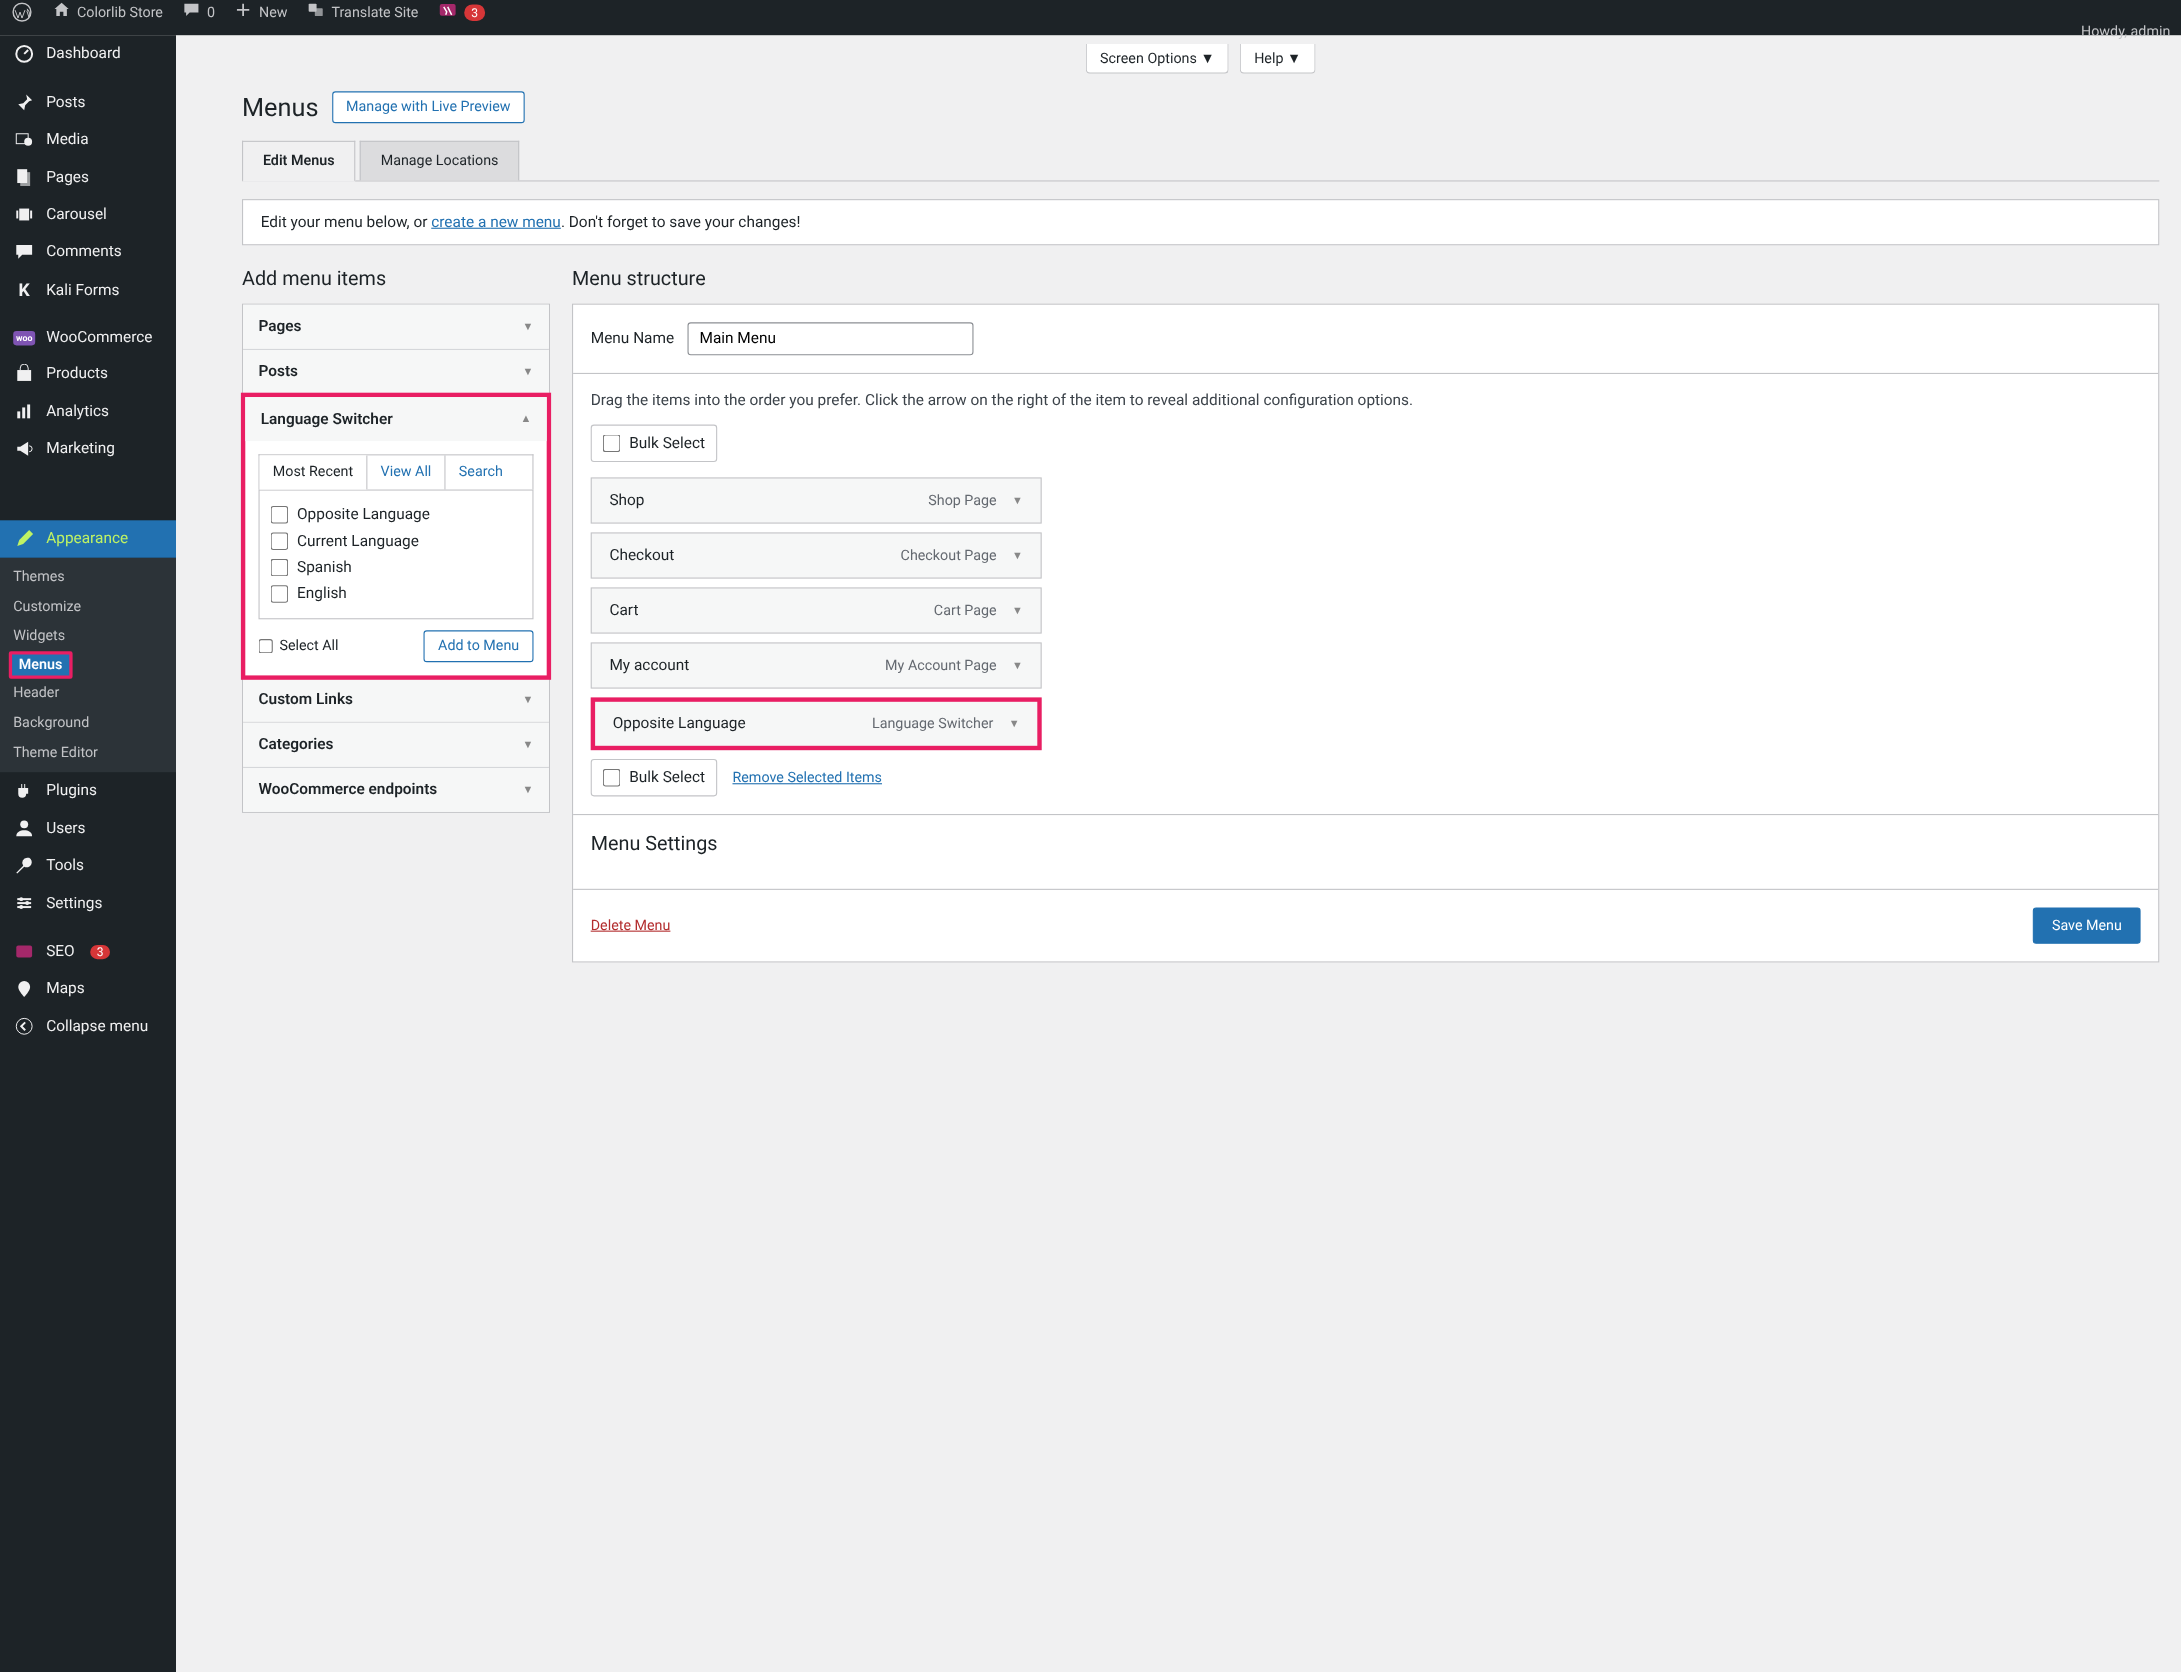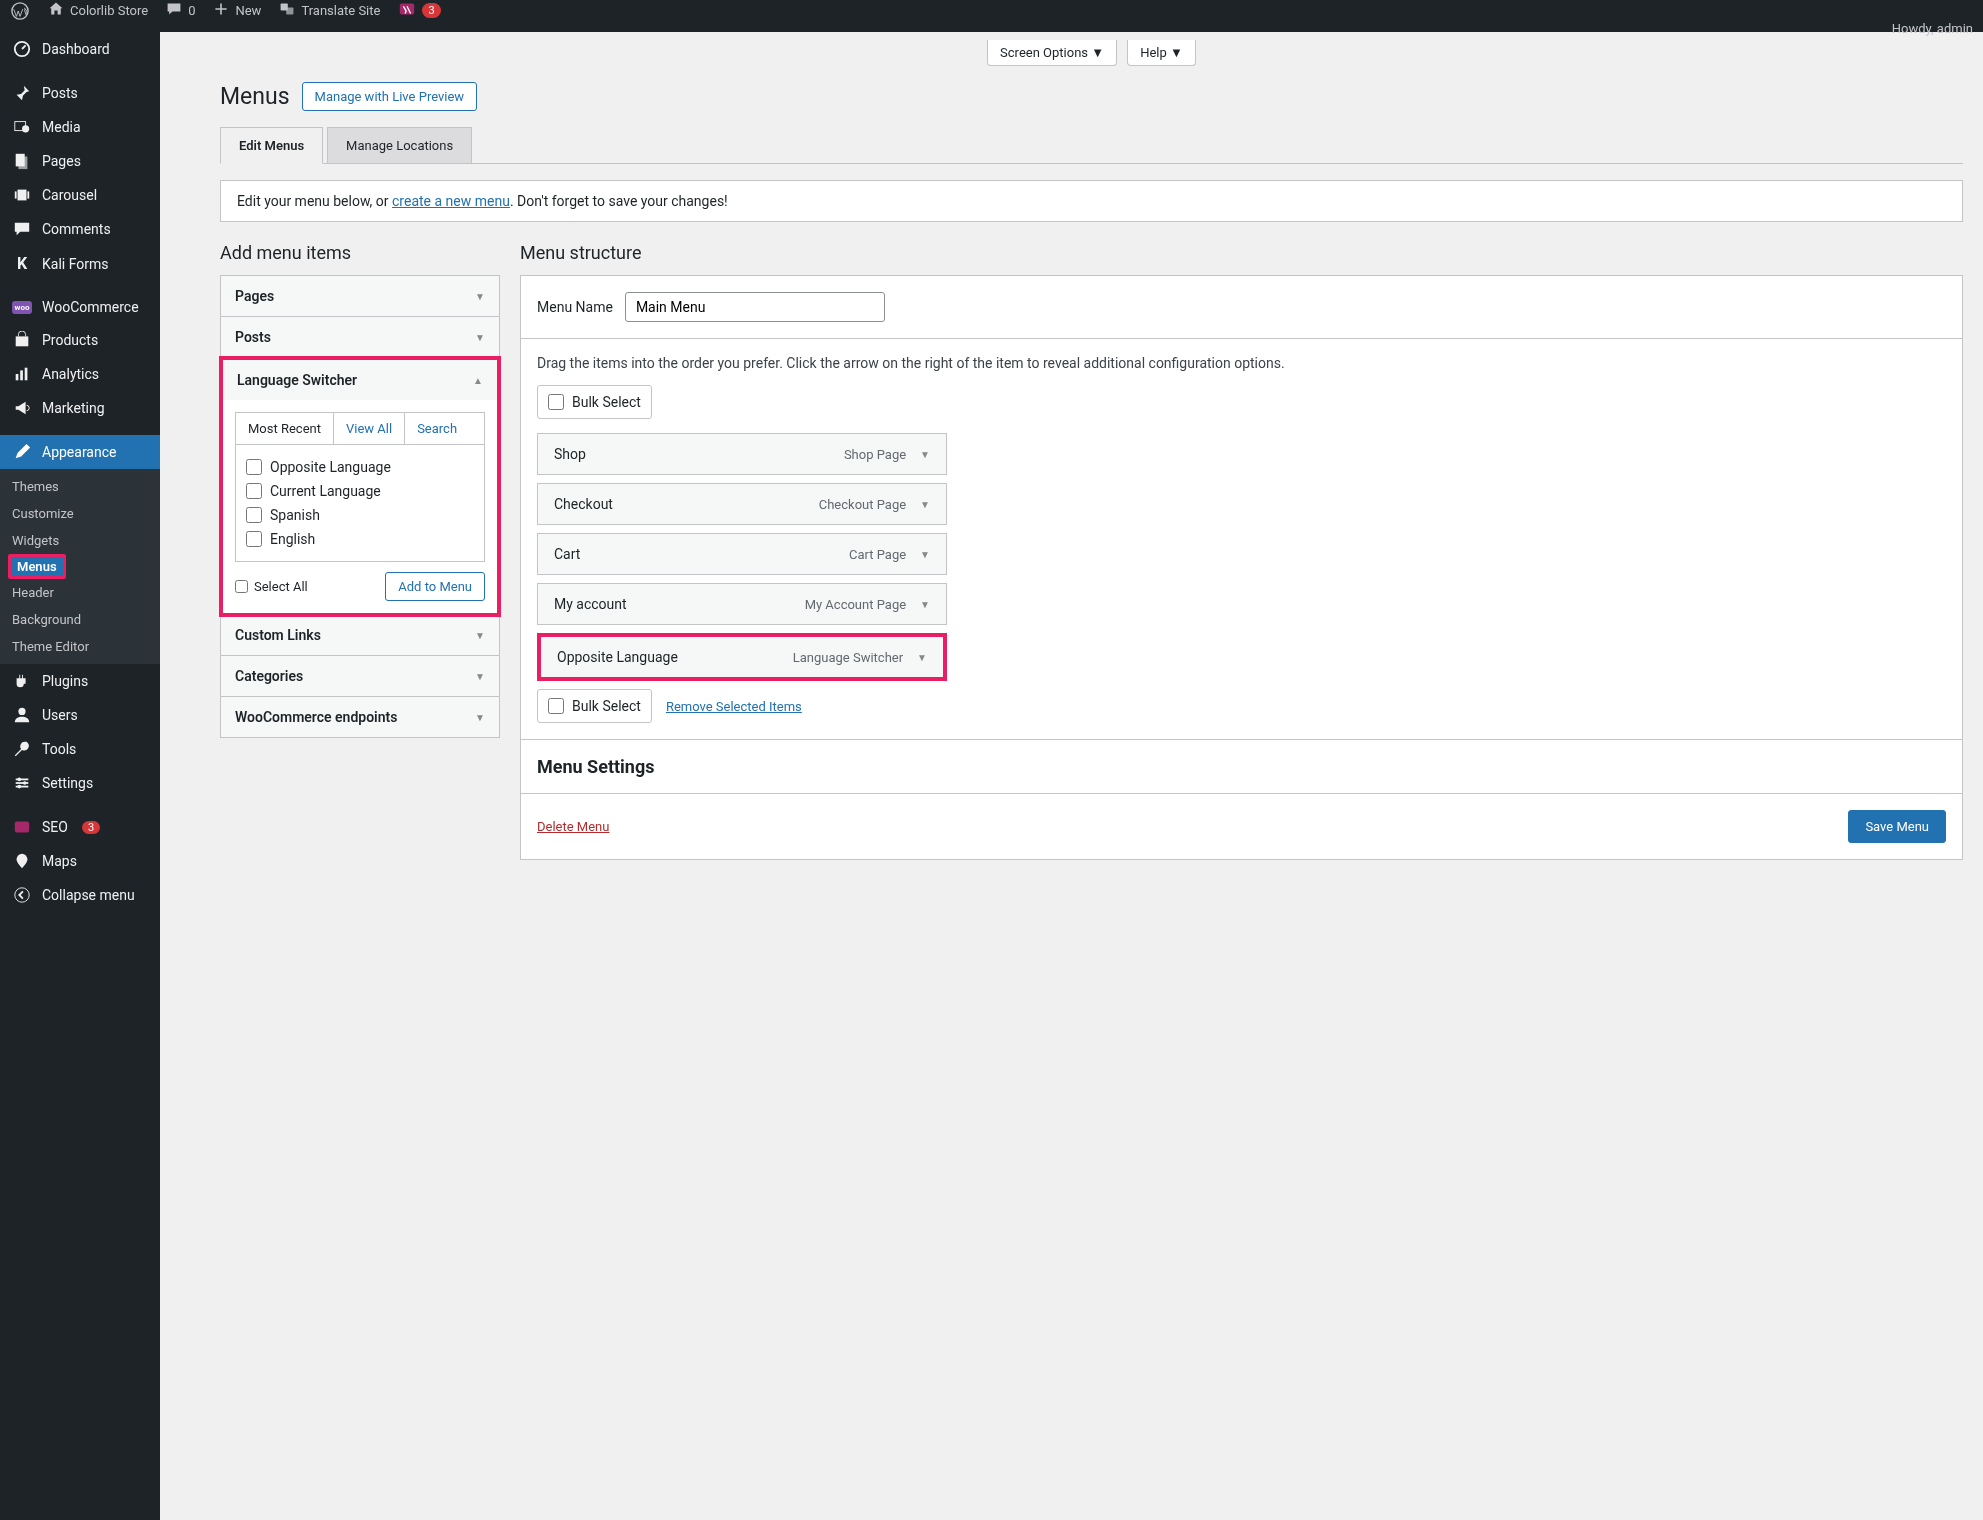--- a/index.html
+++ b/index.html
@@ -12,21 +12,21 @@
     .topbar-right { margin-left: auto; }
     .wp-logo { width: 20px; height: 20px; display: inline-flex; align-items: center; justify-content: center; }
     .topbar-badge { background: #d63638; color: #fff; border-radius: 10px; padding: 1px 6px; font-size: 11px; }
     
     
     .main-layout { display: flex; gap: 40px; }
     
     
     .sidebar { background: #1d2327; color: #c3c4c7; width: 160px; min-height: calc(100vh - 32px); font-size: 14px; }
     .sidebar-item { display: flex; align-items: center; gap: 10px; padding: 8px 12px; cursor: pointer; color: #f0f0f1; }
-    .sidebar-item.active { background: #2271b1; color: #ffffff; position: relative; }
+    .sidebar-item.active { background: #2271b1; color: #bef264; position: relative; margin-top: 38px; }
     .sidebar-item.active::after { content: ''; position: absolute; right: -8px; top: 50%; transform: translateY(-50%); border: 8px solid transparent; border-right-color: #f0f0f1; }
     .sidebar-icon { width: 20px; display: inline-flex; align-items: center; justify-content: center; font-size: 16px; }
     .sidebar-sub { background: #2c3338; padding: 4px 0; }
     .sidebar-sub-item { padding: 6px 12px; color: #c3c4c7; cursor: pointer; font-size: 13px; }
     .sidebar-sub-item.current { color: #fff; font-weight: 600; background: #2271b1; display: inline-block; margin: 0 8px; padding: 2px 6px; border-radius: 2px; border: 3px solid #e91e63;}
     .sidebar-sep { height: 10px; }
     .sidebar-badge { background: #d63638; color: #fff; border-radius: 10px; padding: 0 6px; font-size: 11px; margin-left: 4px; }
     
     
     .content { flex: 1; padding: 0 20px 40px 20px; }
@@ -78,21 +78,21 @@
     .bulk-row { display: flex; align-items: center; gap: 8px; padding: 8px 10px; border: 1px solid #c3c4c7; background: #fff; border-radius: 3px; width: fit-content; margin-bottom: 14px; font-size: 14px; }
     .bulk-row input { width: 16px; height: 16px; }
     .menu-item { border: 1px solid #c3c4c7; background: #f6f7f7; padding: 12px 16px; margin-bottom: 8px; display: flex; align-items: center; width: 410px; cursor: move; font-size: 14px; }
     .menu-item-type { margin-left: auto; color: #646970; font-size: 13px; }
     .menu-item .arrow { margin-left: 14px; color: #888; font-size: 10px; }
     .menu-item.highlighted { border: 4px solid #e91e63; }
     .bulk-row2 { display: flex; align-items: center; gap: 14px; }
     .link-text { color: #2271b1; text-decoration: underline; cursor: pointer; font-size: 13px; }
     
     .menu-settings { padding: 16px; }
-    .settings-title { font-size: 18px; font-weight: 700; }
+    .settings-title { font-size: 18px; font-weight: 400; margin-bottom: 14px; }
     .settings-row { display: flex; margin-bottom: 10px; font-size: 14px; }
     .settings-label { width: 150px; color: #3c434a; }
     .settings-options { display: flex; flex-direction: column; gap: 6px; }
     .settings-options label { display: flex; align-items: center; gap: 8px; }
     .settings-options input { width: 16px; height: 16px; }
     .settings-options input.checked-blue { accent-color: #2271b1; }
     
     .menu-footer { padding: 16px; display: flex; justify-content: space-between; align-items: center; border-top: 1px solid #c3c4c7; }
     .delete-link { color: #b32d2e; text-decoration: underline; cursor: pointer; font-size: 13px; }
     .btn-primary { background: #2271b1; border: 1px solid #2271b1; color: #fff; padding: 8px 16px; border-radius: 3px; cursor: pointer; font-size: 13px; }

